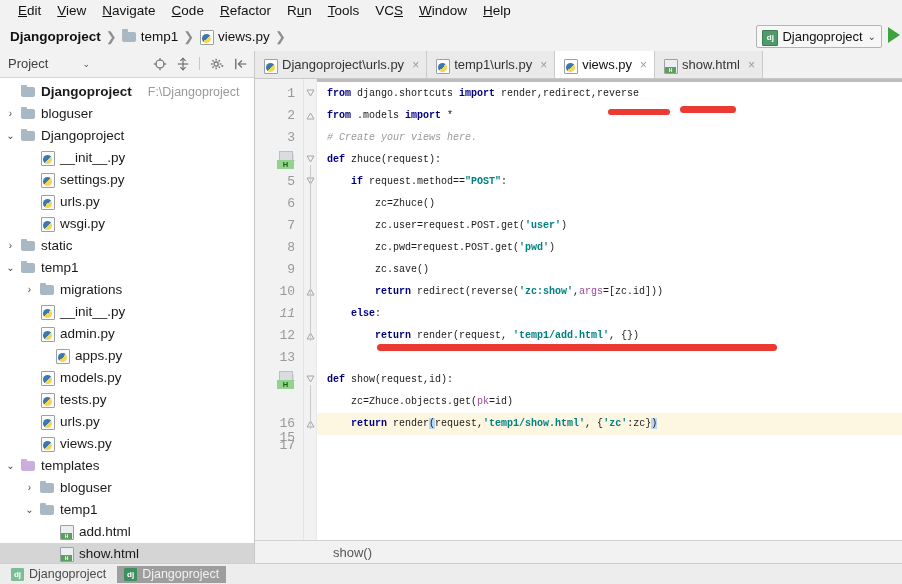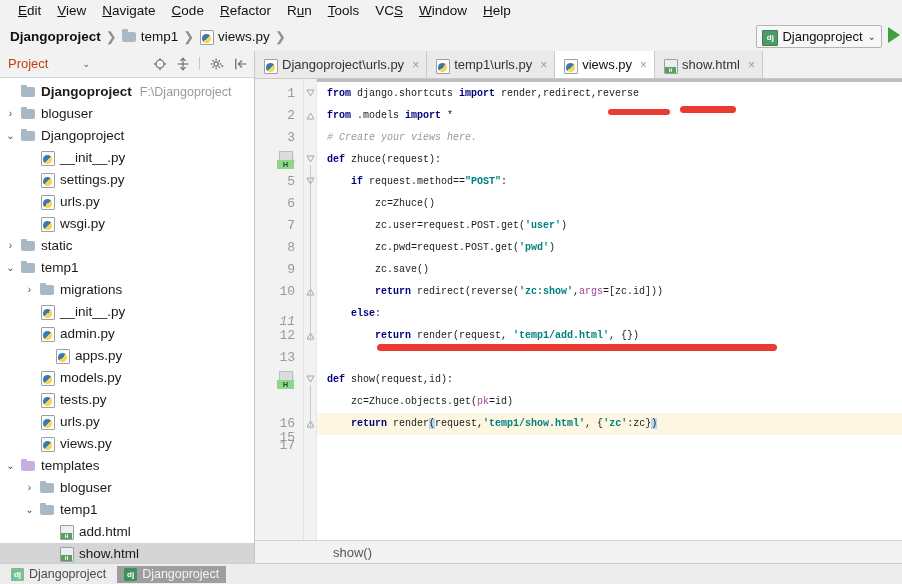--- a/index.html
+++ b/index.html
@@ -29,34 +29,34 @@
   .chev{font-size:10px;color:#444;}
   .run-arrow{position:absolute;right:2px;top:6px;width:0;height:0;
              border-left:12px solid #3fa23f;border-top:8px solid transparent;border-bottom:8px solid transparent;}
 
   
   .body{flex:1 1 auto;display:flex;min-height:0;background:#fff;}
 
   
   .left{width:254px;flex:0 0 254px;display:flex;flex-direction:column;background:#fff;border-right:1px solid #c8c8c8;}
   .left-head{height:26px;background:#f2f2f2;border-bottom:1px solid #d4d4d4;display:flex;align-items:center;padding:0 6px 0 8px;}
-  .left-head .title{font-size:13px;color:#c2410c;}
+  .left-head .title{font-size:13px;color:#404040;}
   .left-head .tchev{margin-left:34px;font-size:9px;color:#555;}
   .left-head .tools{margin-left:auto;display:flex;align-items:center;gap:9px;color:#6b6b6b;}
   .ticon{width:14px;height:14px;display:block;}
   .vsep{width:1px;height:13px;background:#c9c9c9;}
 
   .tree{flex:1 1 auto;overflow:hidden;padding-top:3px;background:#fff;position:relative;}
   .node{height:22px;display:flex;align-items:center;white-space:nowrap;font-size:13.5px;color:#1a1a1a;cursor:default;}
   .node.selected{background:#d5d5d5;}
   .arrow{width:13px;flex:0 0 13px;text-align:center;font-size:10px;color:#4a4a4a;line-height:1;}
   .arrow.empty{color:transparent;}
   .nlabel{margin-left:5px;}
   .nlabel.bold{font-weight:bold;}
-  .npath{margin-left:8px;color:#9a9a9a;font-size:12.5px;}
+  .npath{margin-left:16px;color:#9a9a9a;font-size:12.5px;}
 
   
   .ico{width:15px;height:15px;flex:0 0 15px;position:relative;display:inline-block;}
   .folder{position:absolute;left:0;top:3px;width:14px;height:10px;background:#9cb6c9;border-radius:1px 2px 2px 2px;}
   .folder:before{content:"";position:absolute;left:0;top:-2.5px;width:6px;height:3px;background:#9cb6c9;border-radius:1px 1px 0 0;}
   .folder.purple{background:#c9aede;}
   .folder.purple:before{background:#c9aede;}
   .folder.grey{background:#a8b8c4;}
   .folder.grey:before{background:#a8b8c4;}
 
@@ -406,21 +406,21 @@
             <div class="gmark" style="top: 72px;">
               <span class="pg"></span>
               <span class="hh">H</span>
             </div>
             <div class="ln" style="top: 92px;">5</div>
             <div class="ln" style="top: 114px;">6</div>
             <div class="ln" style="top: 136px;">7</div>
             <div class="ln" style="top: 158px;">8</div>
             <div class="ln" style="top: 180px;">9</div>
             <div class="ln" style="top: 202px;">10</div>
-            <div class="ln" style="top: 232px; font-style: italic;">11</div>
+            <div class="ln" style="top: 224px; font-style: italic;">11</div>
             <div class="ln" style="top: 246px;">12</div>
             <div class="ln" style="top: 268px;">13</div>
             <div class="ln" style="top: 290px;">14</div>
             <div class="gmark" style="top: 292px;">
               <span class="pg"></span>
               <span class="hh">H</span>
             </div>
             <div class="ln" style="top: 312px; margin-top: 36px;">15</div>
             <div class="ln" style="top: 334px;">16</div>
             <div class="ln" style="top: 356px;">17</div>

